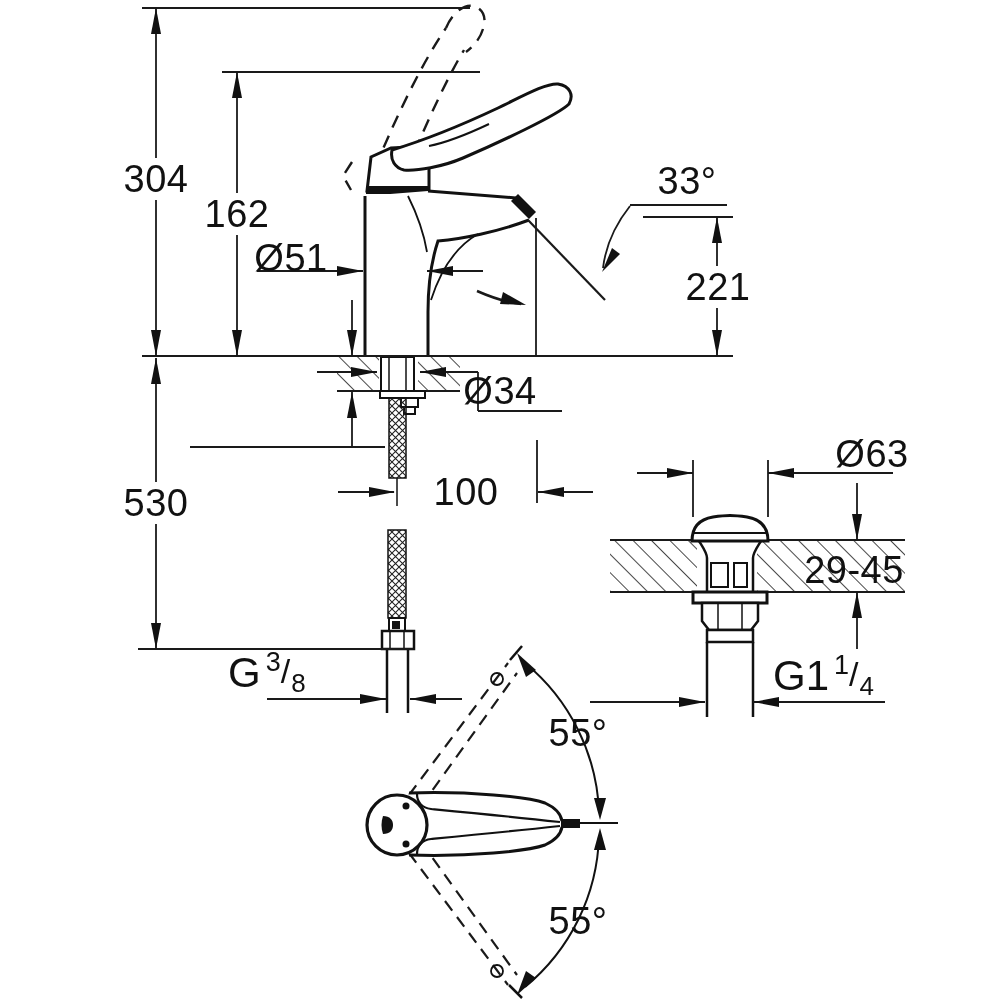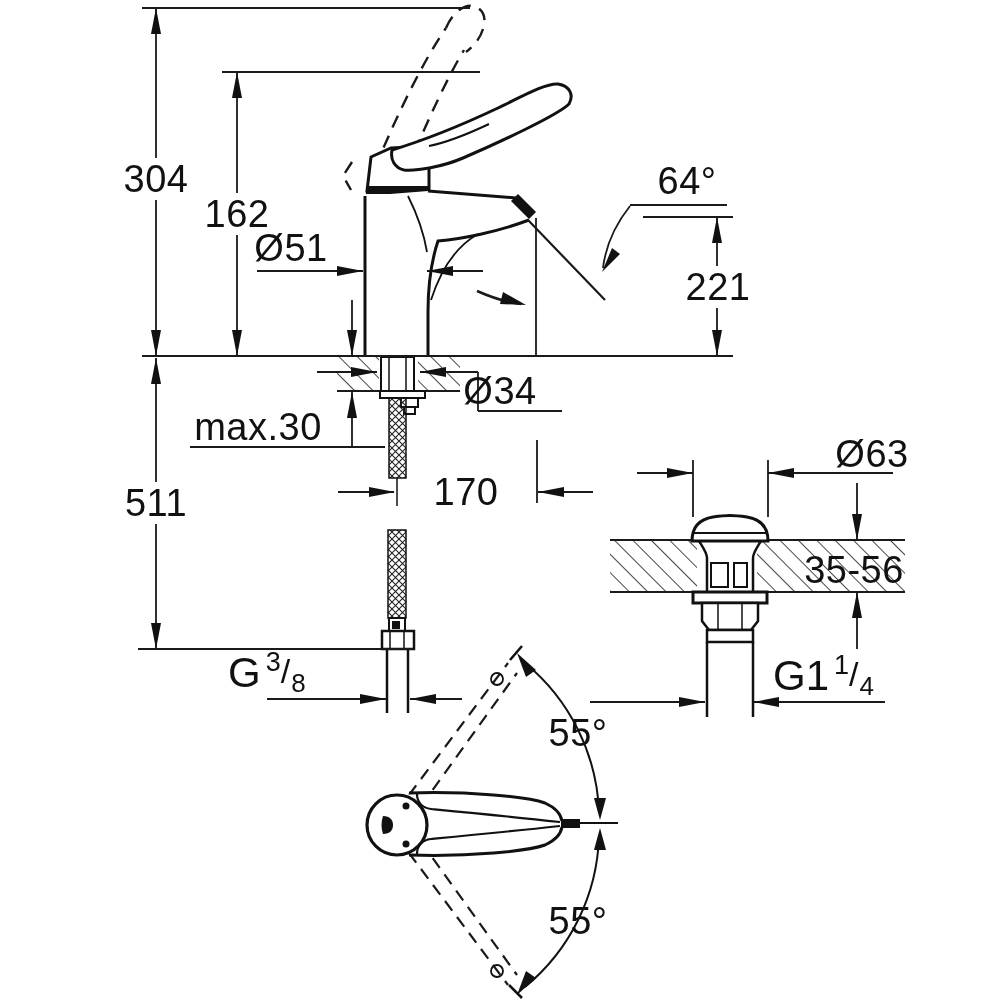--- a/index.html
+++ b/index.html
@@ -240,29 +240,28 @@
     <polygon points="526,305 500,304 503,292"></polygon>
     <polygon points="517,653 536,670 526,677"></polygon>
     <polygon points="600,820 594,798 606,798"></polygon>
     <polygon points="600,828 594,850 606,850"></polygon>
     <polygon points="517,995 536,978 526,971"></polygon>
   </g>
 </svg>
 
 <div class="dim-label on-line" style="left:156px;top:179px">304</div>
 <div class="dim-label on-line" style="left:237px;top:214px">162</div>
-<div class="dim-label" style="left:291px;top:248px">Ø51</div>
-<div class="dim-label" style="left:687px;top:181px">64°</div>
+<div class="dim-label" style="left:291px;top:258px">Ø51</div>
+<div class="dim-label" style="left:687px;top:181px">33°</div>
 <div class="dim-label on-line" style="left:718px;top:287px">221</div>
 <div class="dim-label" style="left:500px;top:391px">Ø34</div>
-<div class="dim-label" style="left:258px;top:427px">max.30</div>
-<div class="dim-label on-line" style="left:156px;top:503px">511</div>
-<div class="dim-label" style="left:466px;top:492px">170</div>
+<div class="dim-label on-line" style="left:156px;top:503px">530</div>
+<div class="dim-label" style="left:466px;top:492px">100</div>
 <div class="dim-label" style="left:872px;top:454px">Ø63</div>
-<div class="dim-label" style="left:854px;top:570px">35-56</div>
+<div class="dim-label" style="left:854px;top:570px">29-45</div>
 <div class="dim-label" style="left:578px;top:733px">55°</div>
 <div class="dim-label" style="left:578px;top:921px">55°</div>
 
 <div class="thread-label" style="left:228px;top:673px">
   <span>G</span>
       <span class="fr-num">3</span>
       <span class="fr-slash">/</span>
       <span class="fr-den">8</span>
 </div>
 

